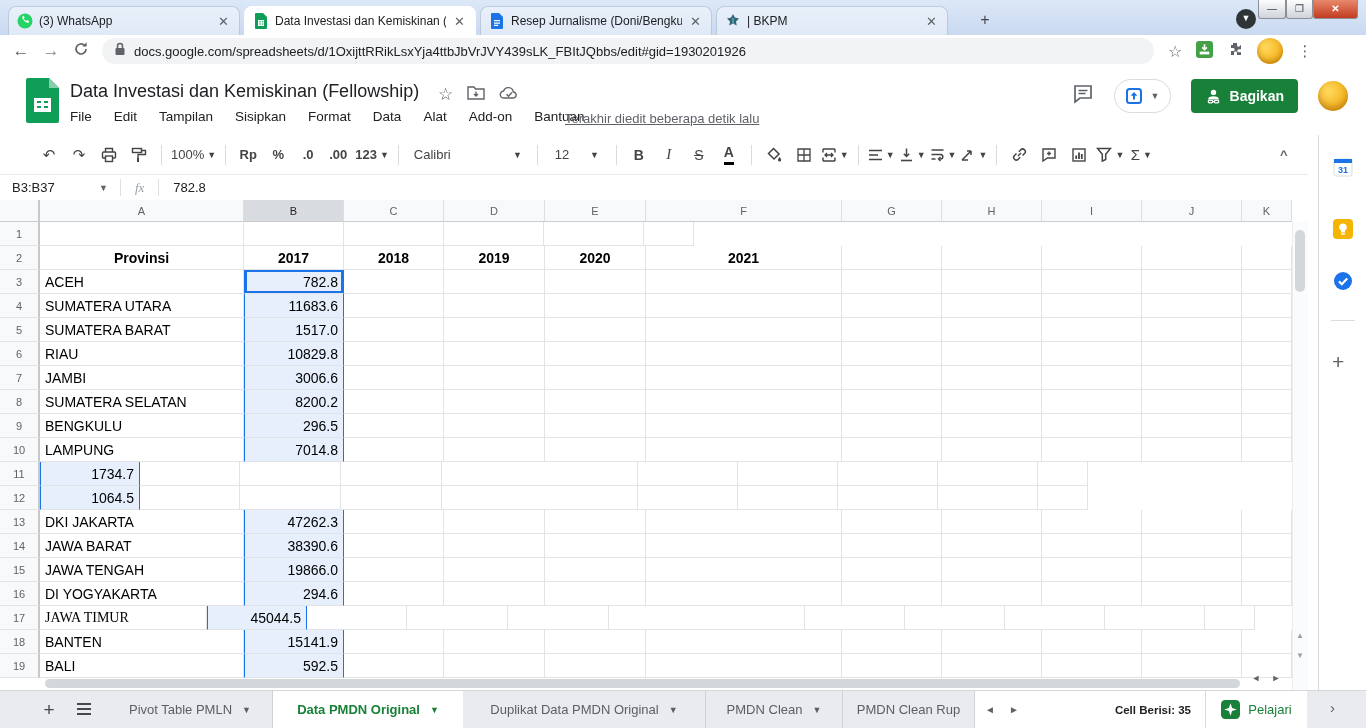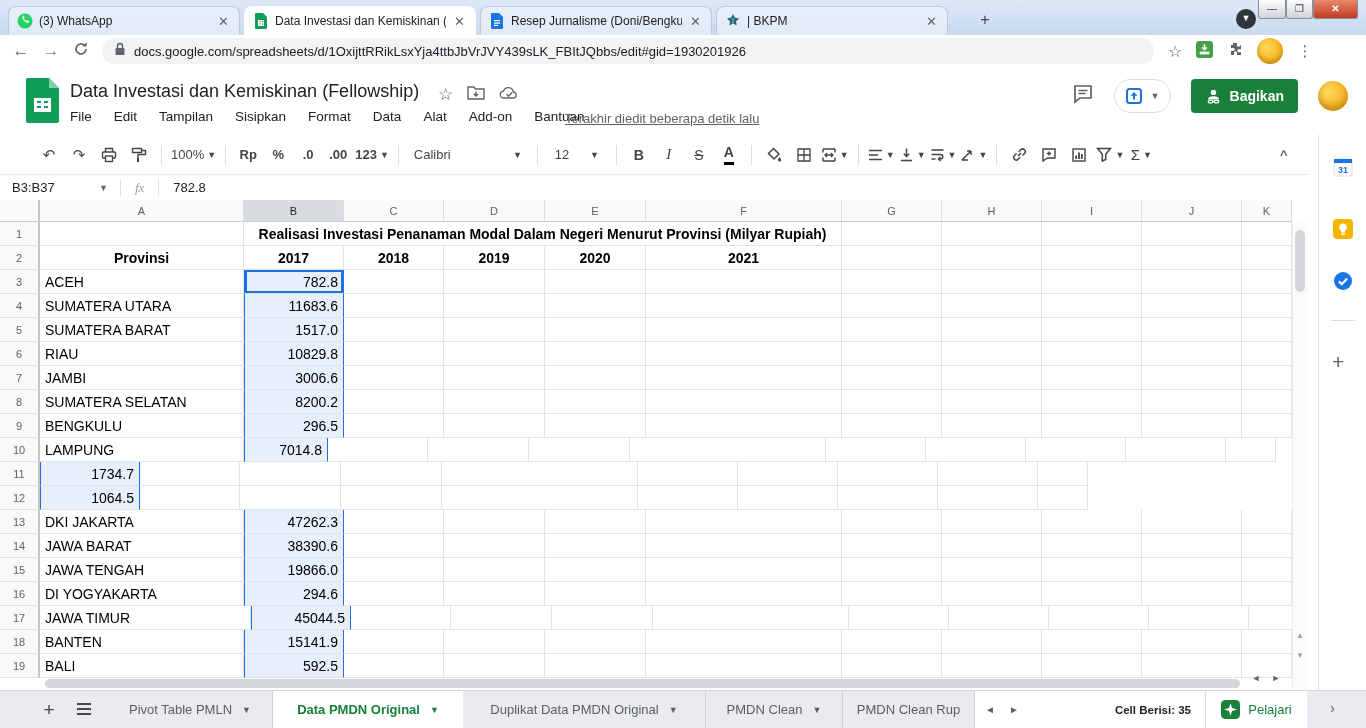--- a/index.html
+++ b/index.html
@@ -386,21 +386,20 @@
       <div class="ch" style="width: 100px;">G</div>
       <div class="ch" style="width: 100px;">H</div>
       <div class="ch" style="width: 100px;">I</div>
       <div class="ch" style="width: 100px;">J</div>
       <div class="ch" style="width: 50px;">K</div>
     </div>
   <div id="rows">
       <div class="grow">
         <div class="rn">1</div>
         <div class="cell" style="width: 204px;"></div>
-        <div class="cell titlecell" style="width: 598px;">Realisasi Investasi Penanaman Modal Dalam Negeri Menurut Provinsi (Milyar Rupiah)</div>
         <div class="cell" style="width: 100px;"></div>
         <div class="cell" style="width: 100px;"></div>
         <div class="cell" style="width: 100px;"></div>
         <div class="cell" style="width: 100px;"></div>
         <div class="cell" style="width: 50px;"></div>
       </div>
       <div class="grow">
         <div class="rn">2</div>
         <div class="cell hdr" style="width: 204px;">Provinsi</div>
         <div class="cell hdr" style="width: 100px;">2017</div>
@@ -508,21 +507,21 @@
         <div class="cell" style="width: 196px;"></div>
         <div class="cell" style="width: 100px;"></div>
         <div class="cell" style="width: 100px;"></div>
         <div class="cell" style="width: 100px;"></div>
         <div class="cell" style="width: 100px;"></div>
         <div class="cell" style="width: 50px;"></div>
       </div>
       <div class="grow">
         <div class="rn">10</div>
         <div class="cell prov" style="width: 204px;">LAMPUNG</div>
-        <div class="cell num selB" style="width: 84px;">7014.8</div>
+        <div class="cell num selB" style="width: 100px;">7014.8</div>
         <div class="cell" style="width: 100px;"></div>
         <div class="cell" style="width: 101px;"></div>
         <div class="cell" style="width: 101px;"></div>
         <div class="cell" style="width: 196px;"></div>
         <div class="cell" style="width: 100px;"></div>
         <div class="cell" style="width: 100px;"></div>
         <div class="cell" style="width: 100px;"></div>
         <div class="cell" style="width: 100px;"></div>
         <div class="cell" style="width: 50px;"></div>
       </div>
@@ -603,21 +602,21 @@
         <div class="cell" style="width: 101px;"></div>
         <div class="cell" style="width: 196px;"></div>
         <div class="cell" style="width: 100px;"></div>
         <div class="cell" style="width: 100px;"></div>
         <div class="cell" style="width: 100px;"></div>
         <div class="cell" style="width: 100px;"></div>
         <div class="cell" style="width: 50px;"></div>
       </div>
       <div class="grow">
         <div class="rn">17</div>
-        <div class="cell prov" style="width: 211px;">JAWA TIMUR</div>
+        <div class="cell prov" style="width: 167px; font-family: Liberation Serif, serif;">JAWA TIMUR</div>
         <div class="cell num selB" style="width: 100px;">45044.5</div>
         <div class="cell" style="width: 100px;"></div>
         <div class="cell" style="width: 101px;"></div>
         <div class="cell" style="width: 101px;"></div>
         <div class="cell" style="width: 196px;"></div>
         <div class="cell" style="width: 100px;"></div>
         <div class="cell" style="width: 100px;"></div>
         <div class="cell" style="width: 100px;"></div>
         <div class="cell" style="width: 100px;"></div>
         <div class="cell" style="width: 50px;"></div>

